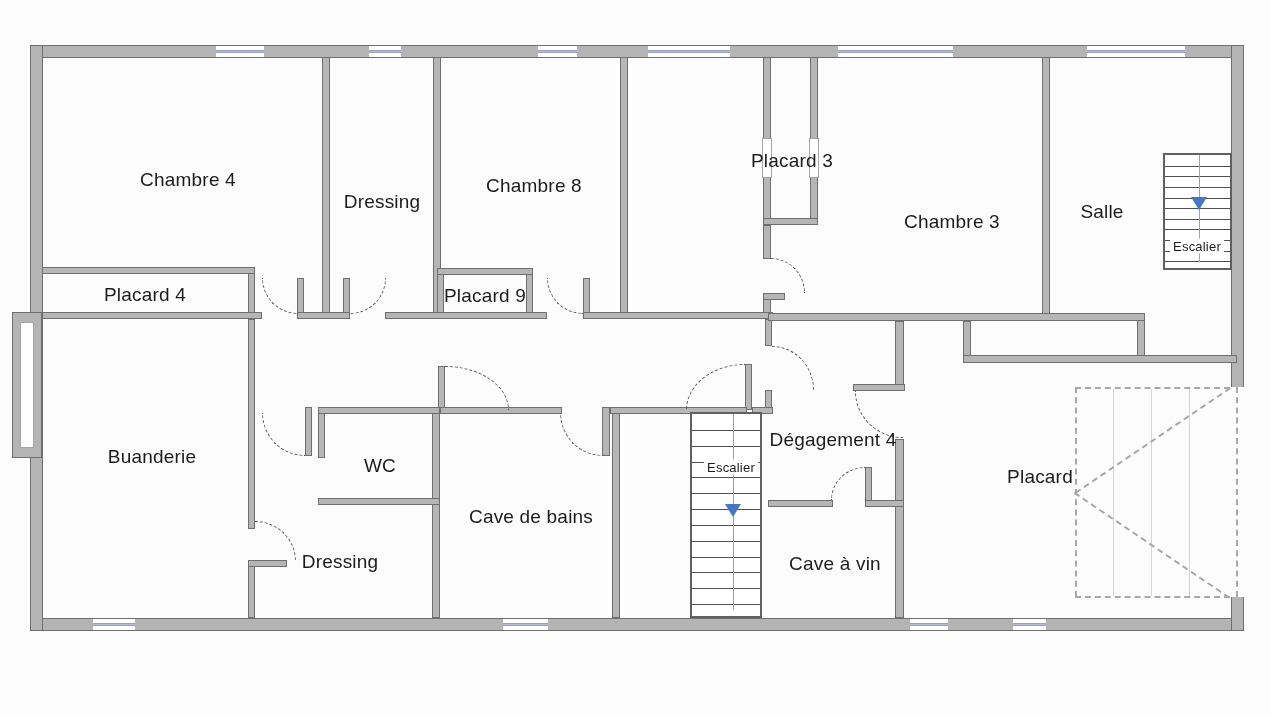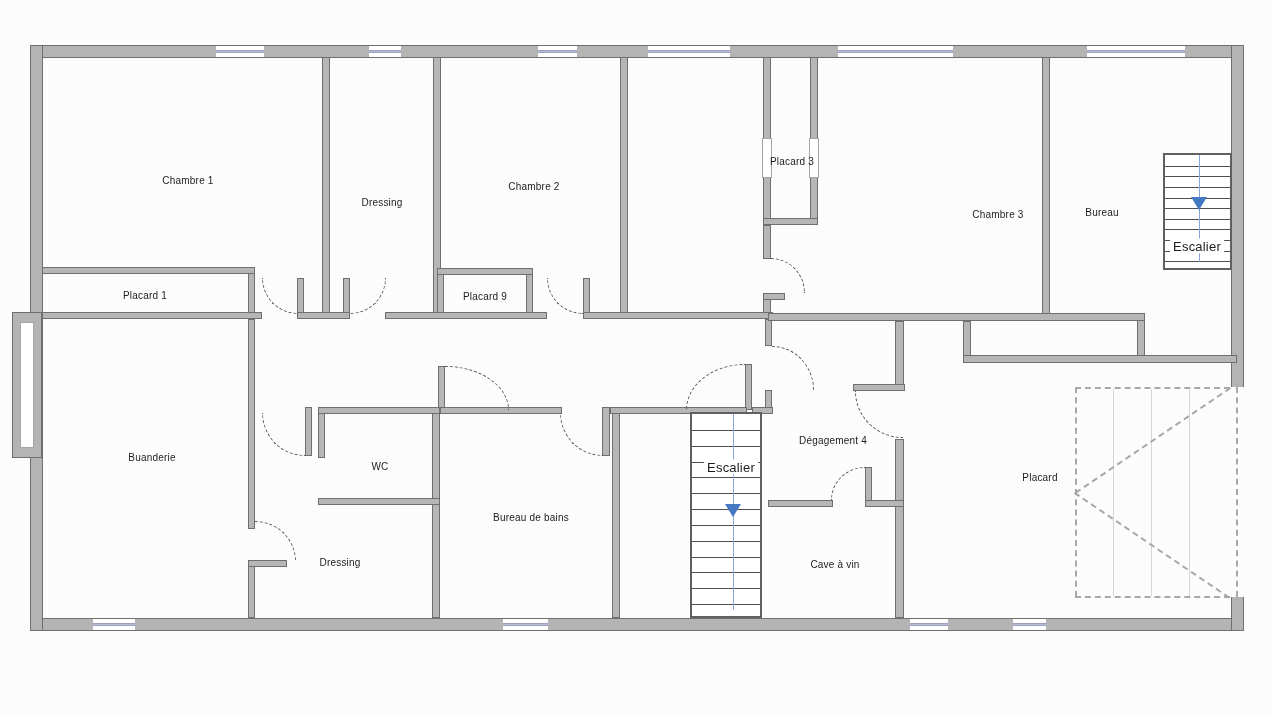--- a/index.html
+++ b/index.html
@@ -50,21 +50,21 @@
   .bluev{ position:absolute;width:0;border-left:1px solid #86a4d8; }
   .arrowdown{ position:absolute;width:0;height:0; }
   .dash-h{ position:absolute;height:0;border-top:2px dashed var(--gdash,#a8a8a8); }
   .dash-v{ position:absolute;width:0;border-left:2px dashed var(--gdash,#a8a8a8); }
   .gline-v{ position:absolute;width:0;border-left:1px solid #d6d6d6; }
   .diag{ position:absolute;height:0;border-top:2px dashed var(--gdash,#a8a8a8); transform-origin:0 0; }
   .gapwhite{ position:absolute;background:#fcfcfc; }
   .room-label{
     position:absolute;
     transform:translate(-50%,-50%);
-    font-size:10px;
+    font-size:19px;
     color:var(--text,#1c1c1c);
     white-space:nowrap;
     letter-spacing:0.2px;
   }
   .room-label.bgwhite{
     background:#ffffff;
     padding:0 3px;
     font-size:13px;
   }
 </style>
@@ -204,30 +204,30 @@
     <div class="gapwhite" style="left: 1231px; top: 387px; width: 13px; height: 210px;"></div>
     <div class="dash-v" style="left: 1236px; top: 387px; width: 0px; height: 210px;"></div>
     <div class="dash-h" style="left: 1075px; top: 387px; width: 155px; height: 0px;"></div>
     <div class="dash-h" style="left: 1075px; top: 596px; width: 155px; height: 0px;"></div>
     <div class="dash-v" style="left: 1075px; top: 387px; width: 0px; height: 210px;"></div>
     <div class="gline-v" style="left: 1113px; top: 389px; width: 0px; height: 207px;"></div>
     <div class="gline-v" style="left: 1151px; top: 389px; width: 0px; height: 207px;"></div>
     <div class="gline-v" style="left: 1189px; top: 389px; width: 0px; height: 207px;"></div>
     <div class="diag" style="left: 1075px; top: 492px; width: 187px; height: 0px; transform: rotate(-34.1deg);"></div>
     <div class="diag" style="left: 1075px; top: 492px; width: 187px; height: 0px; transform: rotate(34.1deg);"></div>
-    <div class="room-label" style="left: 188px; top: 180px;">Chambre 1</div>
+    <div class="room-label" style="left: 188px; top: 180px;">Chambre 4</div>
     <div class="room-label" style="left: 382px; top: 202px;">Dressing</div>
-    <div class="room-label" style="left: 534px; top: 186px;">Chambre 2</div>
+    <div class="room-label" style="left: 534px; top: 186px;">Chambre 8</div>
     <div class="room-label" style="left: 792px; top: 161px;">Placard 3</div>
-    <div class="room-label" style="left: 952px; top: 214px; margin-left: 46px;">Chambre 3</div>
-    <div class="room-label" style="left: 1102px; top: 212px;">Bureau</div>
+    <div class="room-label" style="left: 952px; top: 222px;">Chambre 3</div>
+    <div class="room-label" style="left: 1102px; top: 212px;">Salle</div>
     <div class="room-label bgwhite" style="left: 1197px; top: 246px;">Escalier</div>
-    <div class="room-label" style="left: 145px; top: 295px;">Placard 1</div>
+    <div class="room-label" style="left: 145px; top: 295px;">Placard 4</div>
     <div class="room-label" style="left: 485px; top: 296px;">Placard 9</div>
     <div class="room-label" style="left: 152px; top: 457px;">Buanderie</div>
     <div class="room-label" style="left: 380px; top: 466px;">WC</div>
-    <div class="room-label" style="left: 531px; top: 517px;">Bureau de bains</div>
+    <div class="room-label" style="left: 531px; top: 517px;">Cave de bains</div>
     <div class="room-label bgwhite" style="left: 731px; top: 467px;">Escalier</div>
     <div class="room-label" style="left: 833px; top: 440px;">Dégagement 4</div>
     <div class="room-label" style="left: 835px; top: 564px;">Cave à vin</div>
     <div class="room-label" style="left: 1040px; top: 477px;">Placard</div>
     <div class="room-label" style="left: 340px; top: 562px;">Dressing</div>
   </div>
 
 </body></html>

